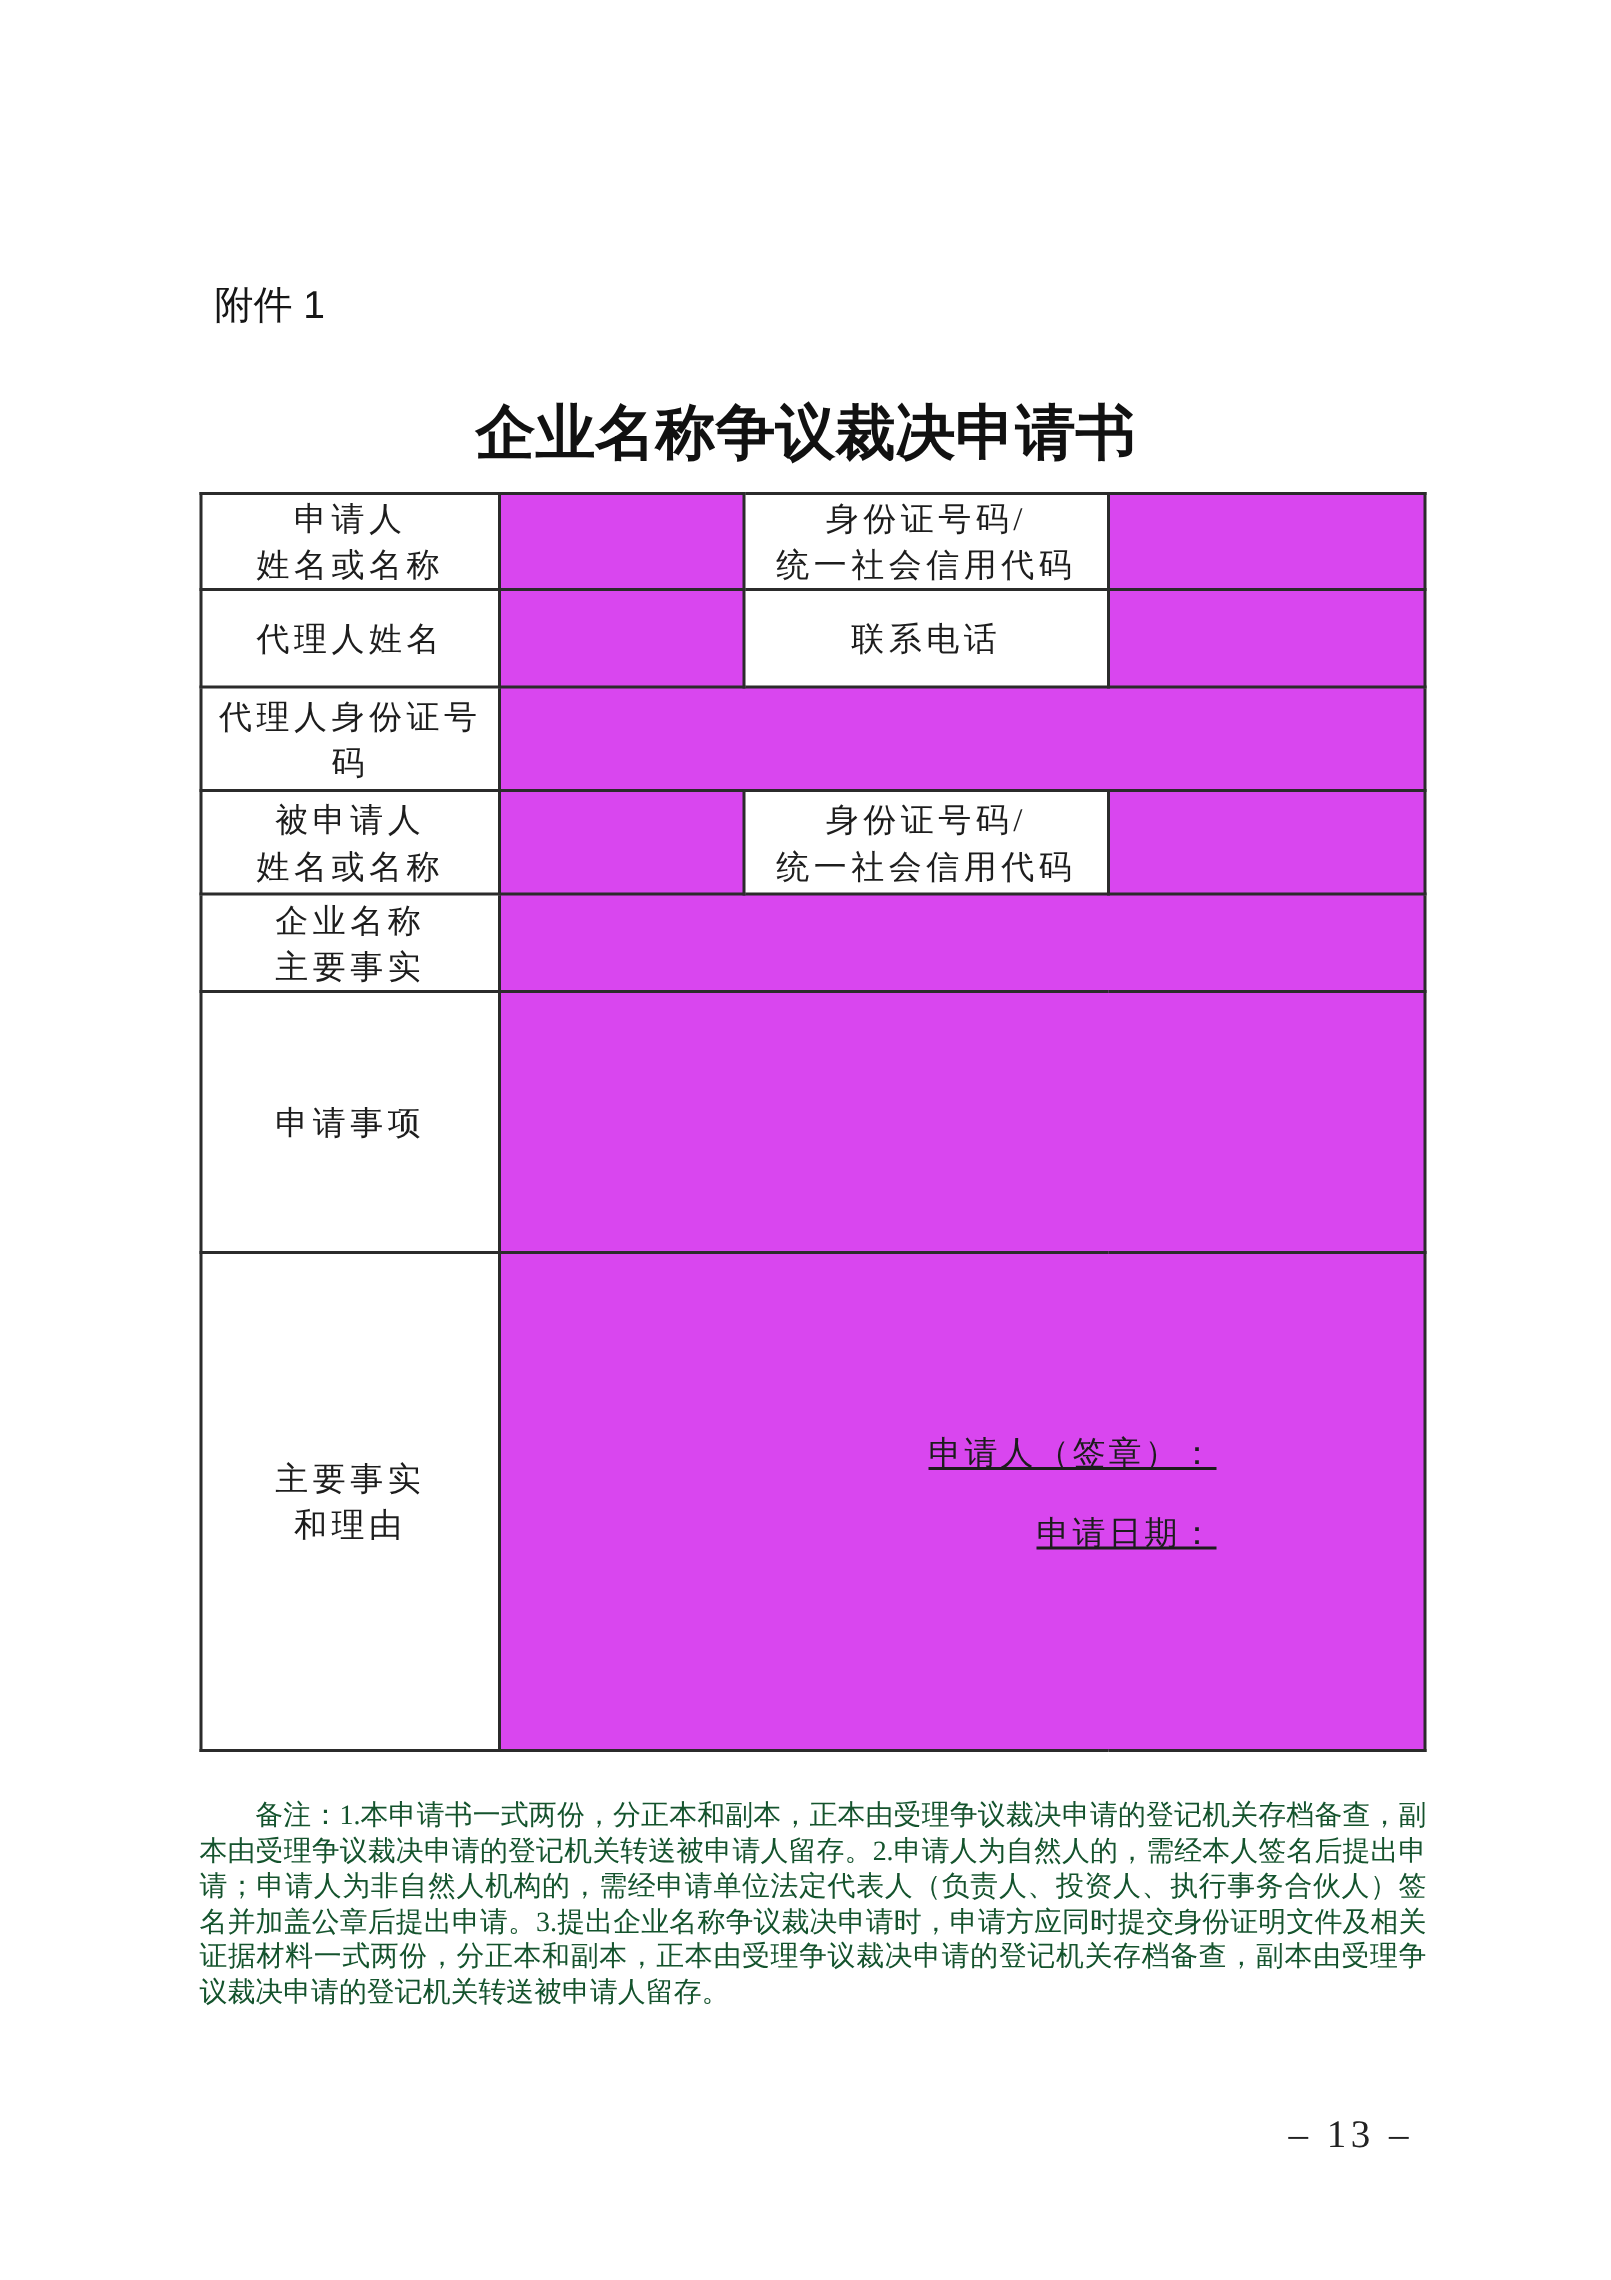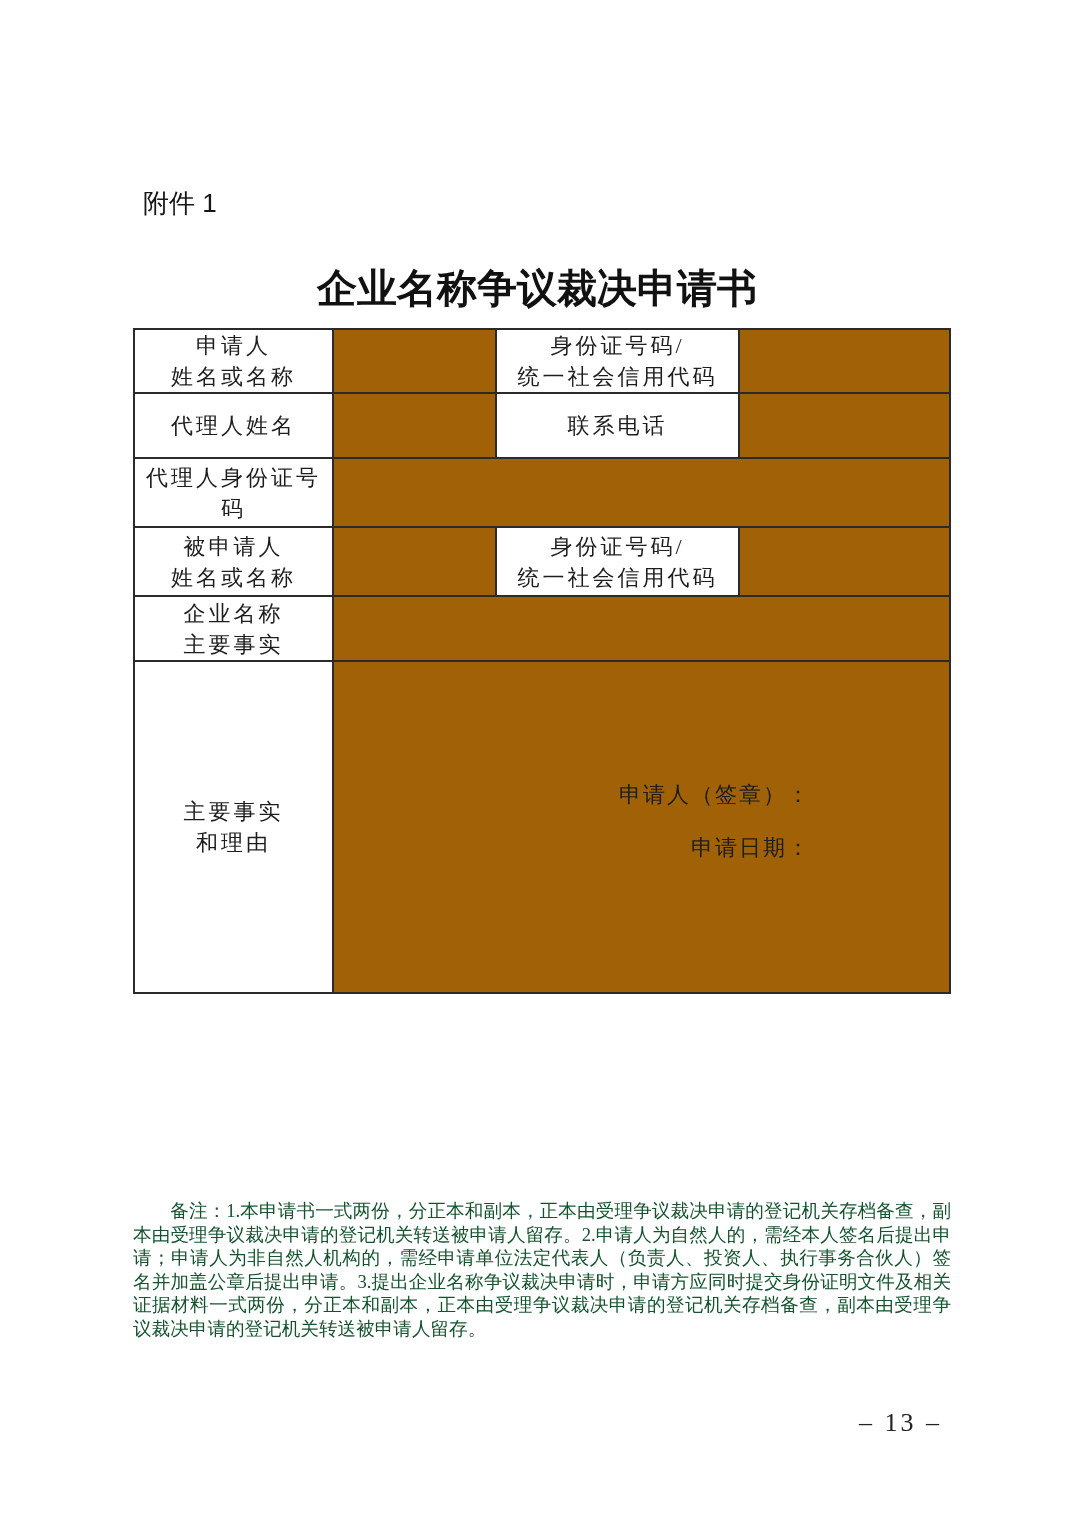--- a/index.html
+++ b/index.html
@@ -47,21 +47,21 @@
     padding: 0;
     vertical-align: middle;
   }
   td.lbl {
     text-align: center;
     font-size: 22px;
     letter-spacing: 3px;
     line-height: 31px;
     color: #1d1d1d;
   }
-  td.val { background: #a16207; }
+  td.val { background: #d946ef; text-decoration: underline; }
   td.facts-val { vertical-align: bottom; }
   .sign-line {
     text-align: right;
     padding-right: 138px;
     font-size: 22px;
     letter-spacing: 2px;
     line-height: 23px;
   }
   .sign-line.sig   { margin-bottom: 30px; }
   .sign-line.date  { margin-bottom: 13px; padding-left: 20px; }
@@ -149,20 +149,26 @@
       </tr>
 
       <tr style="height:65px">
         <td class="lbl">
           <div>企业名称</div>
           <div>主要事实</div>
         </td>
         <td class="val" colspan="3"></td>
       </tr>
 
+      <tr style="height:174px">
+        <td class="lbl">
+          <div>申请事项</div>
+        </td>
+        <td class="val" colspan="3"></td>
+      </tr>
 
       <tr style="height:332px">
         <td class="lbl">
           <div>主要事实</div>
           <div>和理由</div>
         </td>
         <td class="val facts-val" colspan="3">
           <div class="sign-line sig">申请人（签章）：</div>
           <div class="sign-line date">申请日期：</div>
         </td>

